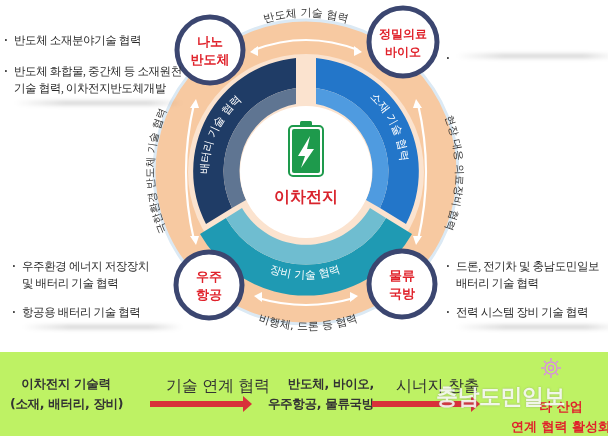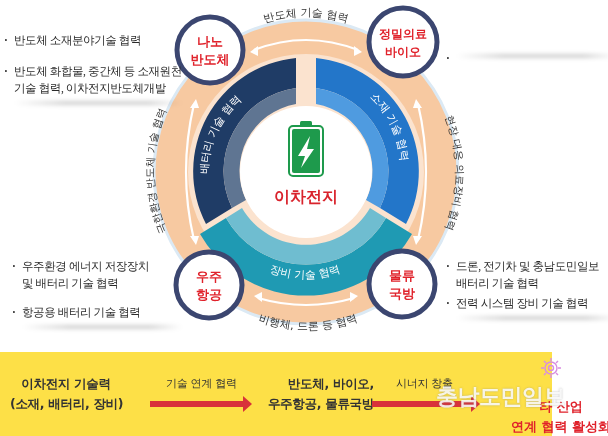--- a/index.html
+++ b/index.html
@@ -22,30 +22,30 @@
     background: linear-gradient(90deg, rgba(0,0,0,0) 0%, rgba(0,0,0,0.18) 30%, rgba(0,0,0,0.18) 80%, rgba(0,0,0,0) 100%);
     filter: blur(2px);
   }
   .note-item { position: relative; padding-left: 10px; font-family: Liberation Serif, serif; }
   .note-item::before {
     content: "·"; position: absolute; left: 0; top: 0; font-weight: bold;
   }
   .note-line { display: block; white-space: nowrap; }
 
   .bottom-band {
-    position: absolute; left: 0; top: 352px; width: 552px; height: 84px;
-    background: #fde047;
+    position: absolute; left: 0; top: 352px; width: 608px; height: 84px;
+    background: #bef264;
   }
   .bb-block {
     position: absolute; text-align: center; font-weight: bold;
     font-size: 12.5px; line-height: 20px; color: #333; white-space: nowrap;
     letter-spacing: -0.3px;
   }
   .bb-arrow-label {
-    position: absolute; font-size: 11px; color: #333; white-space: nowrap;
+    position: absolute; font-size: 16px; color: #333; white-space: nowrap;
     letter-spacing: -0.3px;
   }
   .bb-arrow {
     position: absolute; height: 6px; background: #d8323a;
   }
   .bb-arrow::after {
     content: ""; position: absolute; right: -8px; top: -5px;
     border-left: 9px solid #d8323a; border-top: 8px solid transparent; border-bottom: 8px solid transparent;
   }
   .bb-result {
@@ -187,21 +187,21 @@
       <span class="note-line">항공용 배터리 기술 협력</span>
     </div>
     <div class="shadow"></div>
   </div>
 
   <div class="note-box" style="left:446px; top:258px; width:162px;">
     <div class="note-item">
       <span class="note-line">드론, 전기차 및 충남도민일보</span>
       <span class="note-line">배터리 기술 협력</span>
     </div>
-    <div class="note-item" style="margin-top:3px;">
+    <div class="note-item" style="margin-top:12px;">
       <span class="note-line">전력 시스템 장비 기술 협력</span>
     </div>
     <div class="shadow"></div>
   </div>
 
   <div class="bottom-band">
     <div class="bb-block" style="left:10px; top:22px; width:112px;">
       <div>이차전지 기술력</div>
       <div>(소재, 배터리, 장비)</div>
     </div>

